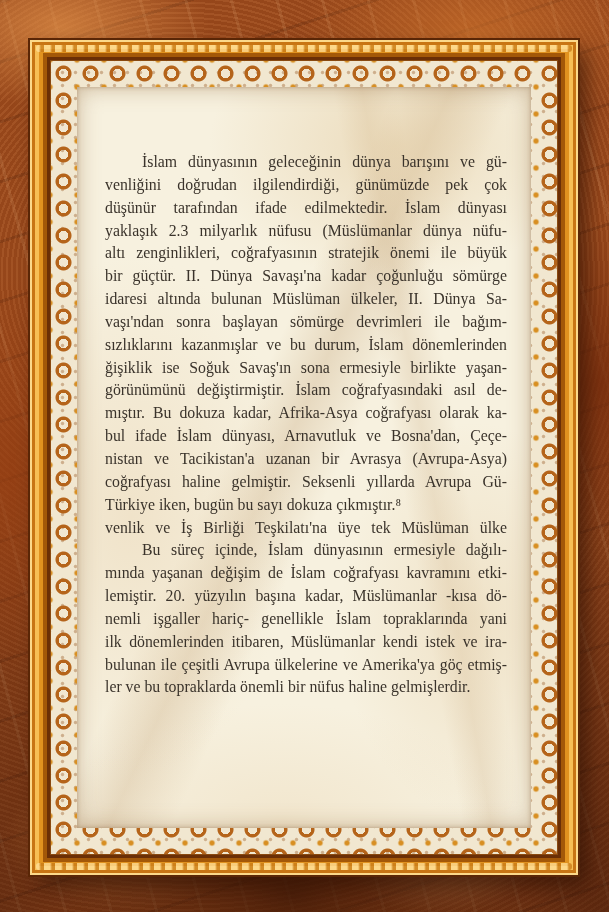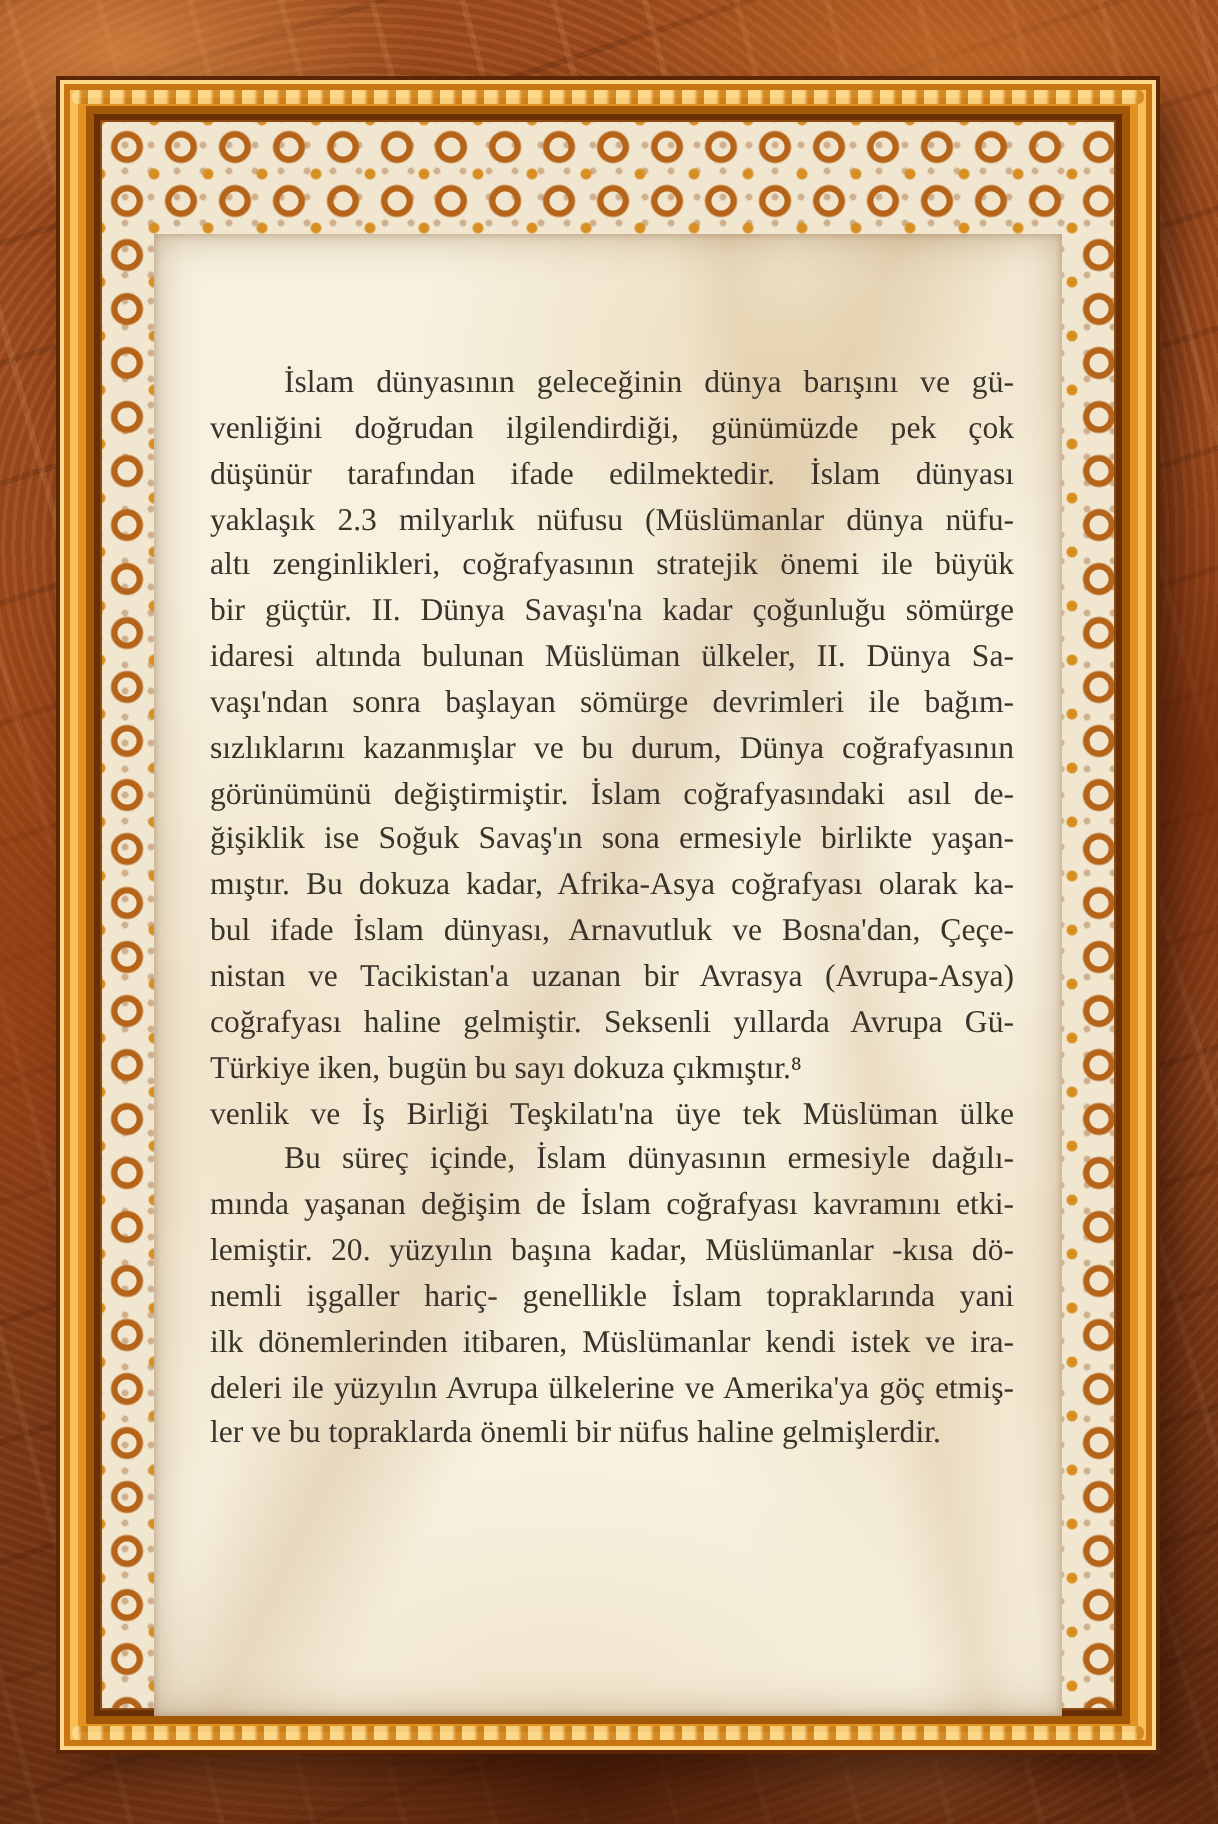--- a/index.html
+++ b/index.html
@@ -87,21 +87,20 @@
 
   
   .text-block {
     box-sizing: border-box;
     width: 100%; height: 100%;
     padding: 64px 24px 0 28px;
     color: #3a332b;
     font-size: 15.8px;
     line-height: 22.85px;
     text-rendering: optimizeLegibility;
-    margin-top: 30px;
   }
   .ln {
     text-align: justify;
     text-align-last: justify;
     height: 22.85px;
     white-space: normal;
   }
   .ln.first { text-indent: 37px; }
   .ln.last  { text-align-last: left; }
 </style>
@@ -114,33 +113,33 @@
       <div class="page">
         <div class="text-block" id="text-block">
             <div class="ln first">İslam dünyasının geleceğinin dünya barışını ve gü-</div>
             <div class="ln">venliğini doğrudan ilgilendirdiği, günümüzde pek çok</div>
             <div class="ln">düşünür tarafından ifade edilmektedir. İslam dünyası</div>
             <div class="ln">yaklaşık 2.3 milyarlık nüfusu (Müslümanlar dünya nüfu-</div>
             <div class="ln">altı zenginlikleri, coğrafyasının stratejik önemi ile büyük</div>
             <div class="ln">bir güçtür. II. Dünya Savaşı'na kadar çoğunluğu sömürge</div>
             <div class="ln">idaresi altında bulunan Müslüman ülkeler, II. Dünya Sa-</div>
             <div class="ln">vaşı'ndan sonra başlayan sömürge devrimleri ile bağım-</div>
-            <div class="ln">sızlıklarını kazanmışlar ve bu durum, Dünya coğrafyasının</div>
+            <div class="ln">sızlıklarını kazanmışlar ve bu durum, İslam dönemlerinden</div>
+            <div class="ln">ğişiklik ise Soğuk Savaş'ın sona ermesiyle birlikte yaşan-</div>
             <div class="ln">görünümünü değiştirmiştir. İslam coğrafyasındaki asıl de-</div>
-            <div class="ln">ğişiklik ise Soğuk Savaş'ın sona ermesiyle birlikte yaşan-</div>
             <div class="ln">mıştır. Bu dokuza kadar, Afrika-Asya coğrafyası olarak ka-</div>
             <div class="ln">bul ifade İslam dünyası, Arnavutluk ve Bosna'dan, Çeçe-</div>
             <div class="ln">nistan ve Tacikistan'a uzanan bir Avrasya (Avrupa-Asya)</div>
             <div class="ln">coğrafyası haline gelmiştir. Seksenli yıllarda Avrupa Gü-</div>
             <div class="ln last">Türkiye iken, bugün bu sayı dokuza çıkmıştır.⁸</div>
             <div class="ln">venlik ve İş Birliği Teşkilatı'na üye tek Müslüman ülke</div>
             <div class="ln first">Bu süreç içinde, İslam dünyasının ermesiyle dağılı-</div>
             <div class="ln">mında yaşanan değişim de İslam coğrafyası kavramını etki-</div>
             <div class="ln">lemiştir. 20. yüzyılın başına kadar, Müslümanlar -kısa dö-</div>
             <div class="ln">nemli işgaller hariç- genellikle İslam topraklarında yani</div>
             <div class="ln">ilk dönemlerinden itibaren, Müslümanlar kendi istek ve ira-</div>
-            <div class="ln">deleri ile yüzyılın Avrupa ülkelerine ve Amerika'ya göç etmiş-</div>
+            <div class="ln">bulunan ile çeşitli Avrupa ülkelerine ve Amerika'ya göç etmiş-</div>
             <div class="ln last">ler ve bu topraklarda önemli bir nüfus haline gelmişlerdir.</div>
           </div>
       </div>
     </div>
   </div>
 </div>
 
 </body></html>

